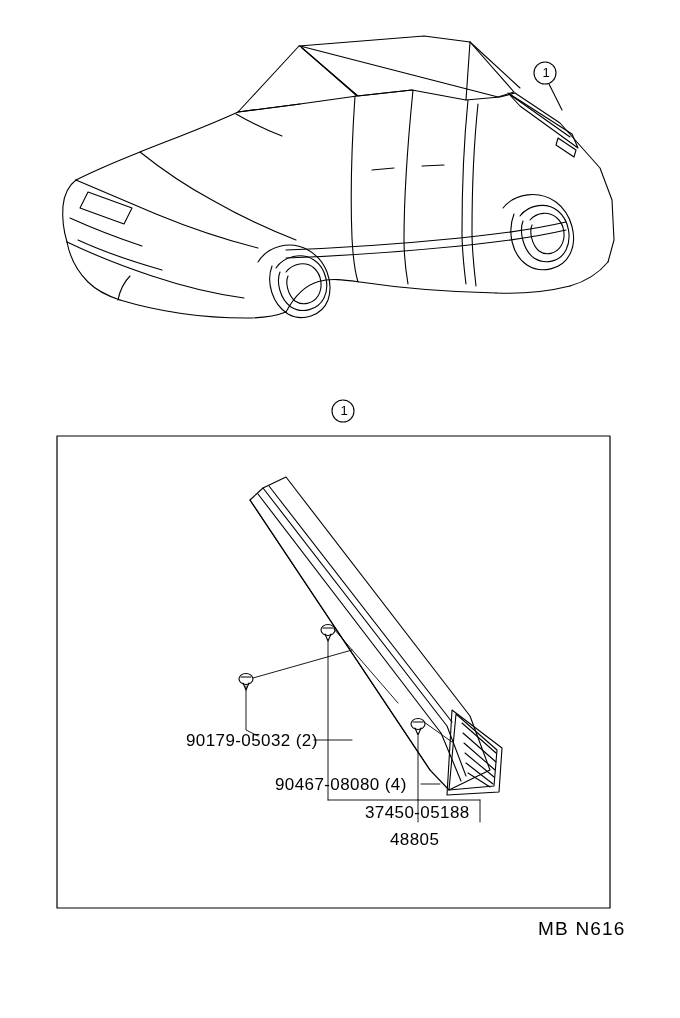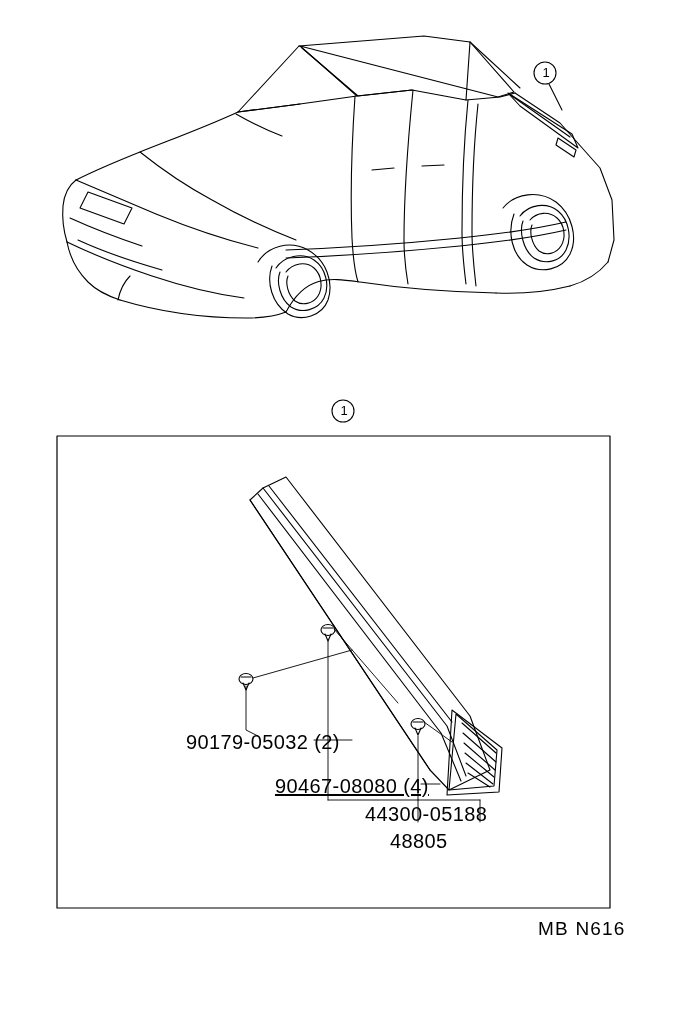--- a/index.html
+++ b/index.html
@@ -23,21 +23,21 @@
   }
   .svg-layer {
     position: absolute;
     left: 0; top: 0;
     width: 680px;
     height: 1018px;
   }
   .label {
     position: absolute;
     font-family: "Liberation Sans", sans-serif;
-    font-size: 20px;
+    font-size: 17px;
     letter-spacing: 0.4px;
     color: #000;
     white-space: nowrap;
   }
   .callout-num {
     position: absolute;
     font-family: "Liberation Sans", sans-serif;
     font-size: 13px;
     color: #000;
     white-space: nowrap;
@@ -206,21 +206,21 @@
 
     </g>
   </svg>
 
   <div class="callout-num" style="left:538px; top:65px; width:16px;">1</div>
 
   <div class="callout-num" style="left:336px; top:403px; width:16px;">1</div>
 
   <div class="label" style="left:186px; top:731px;">90179-05032 (2)</div>
 
-  <div class="label" style="left:275px; top:775px;text-decoration:underline;">90467-08080 (4)</div>
-
-  <div class="label" style="left:365px; top:803px;">44300-05188</div>
+  <div class="label" style="left:275px; top:775px;">90467-08080 (4)</div>
+
+  <div class="label" style="left:365px; top:803px;">37450-05188</div>
 
   <div class="label" style="left:390px; top:830px;">48805</div>
 
   <div class="diagram-code" style="left:538px; top:918px;">MB N616</div>
 
 </div>
 
 </body></html>

